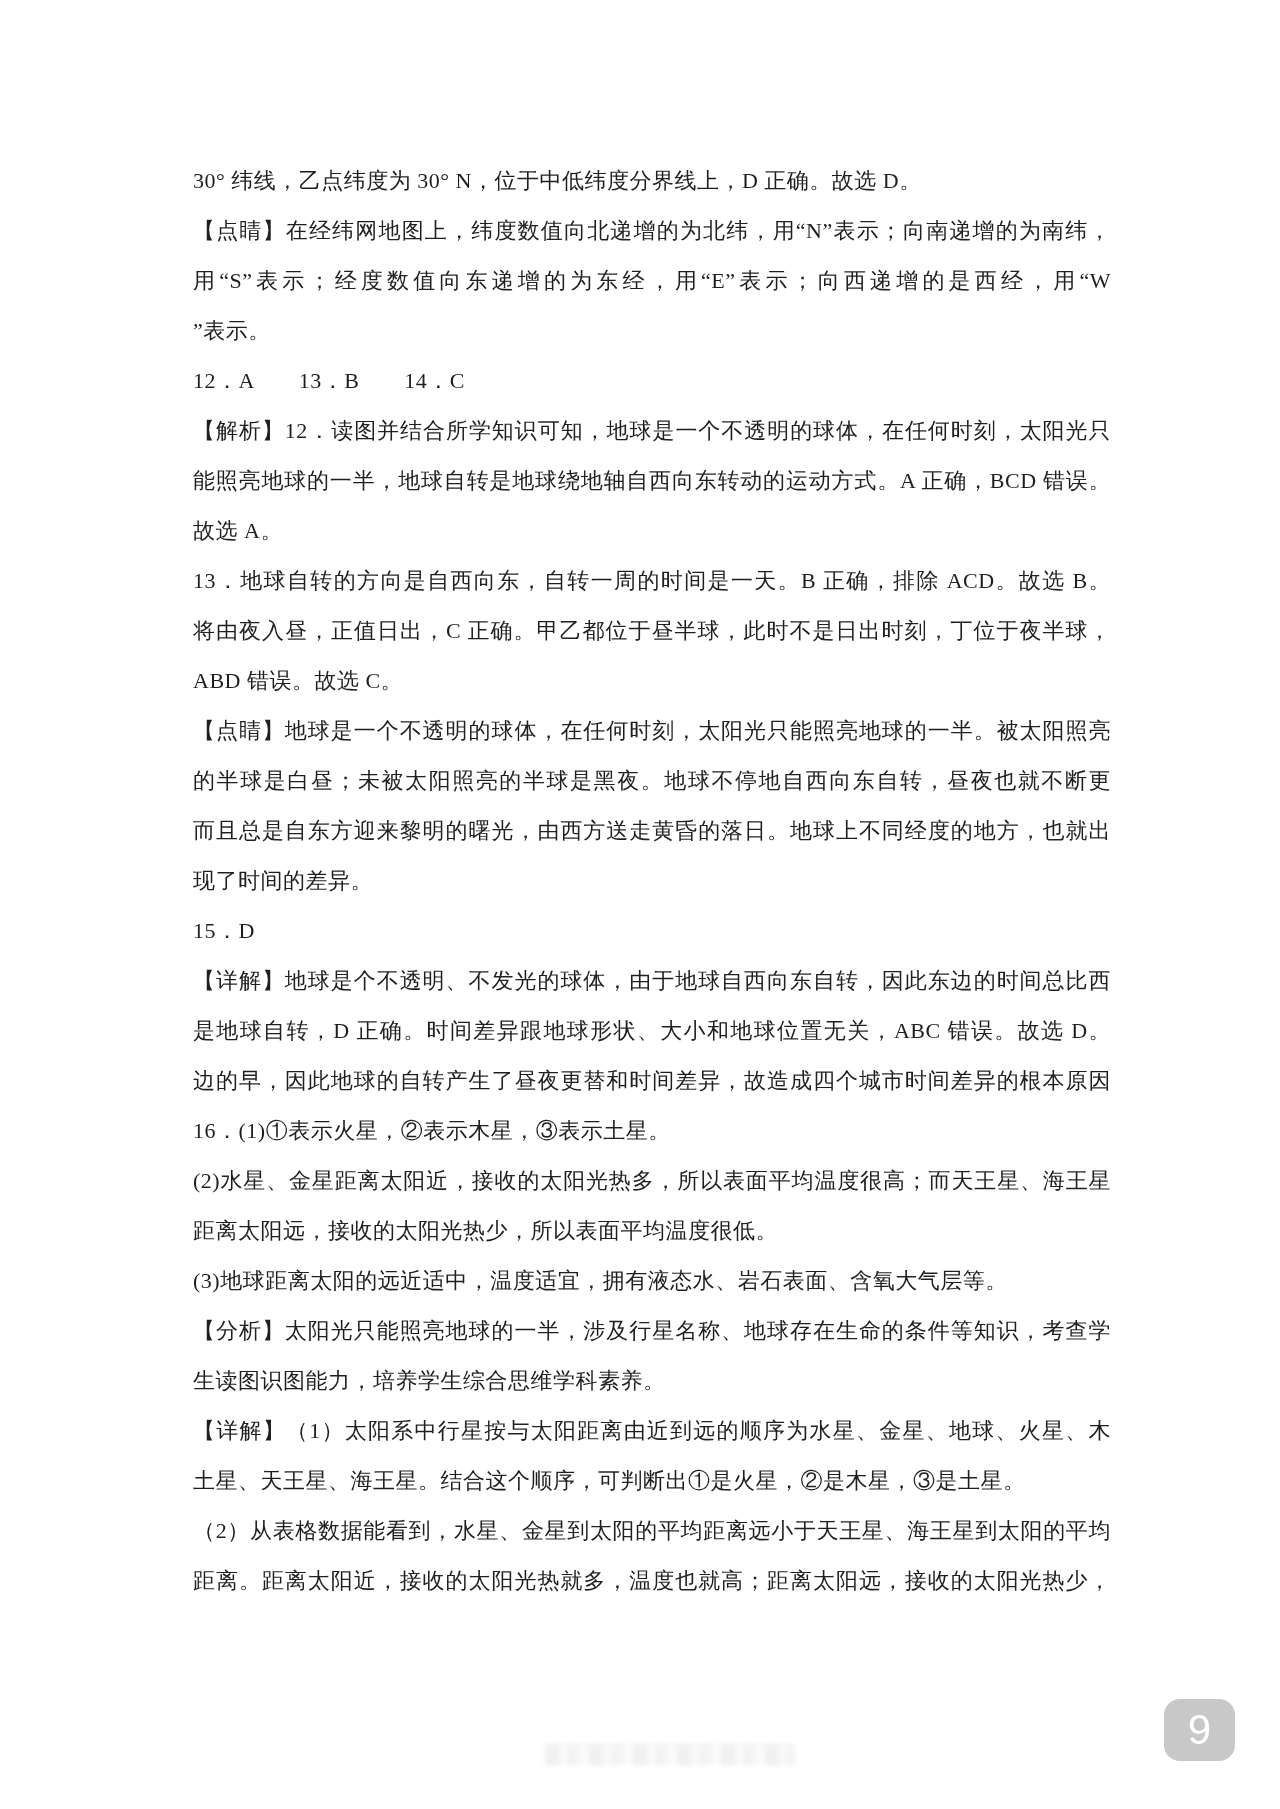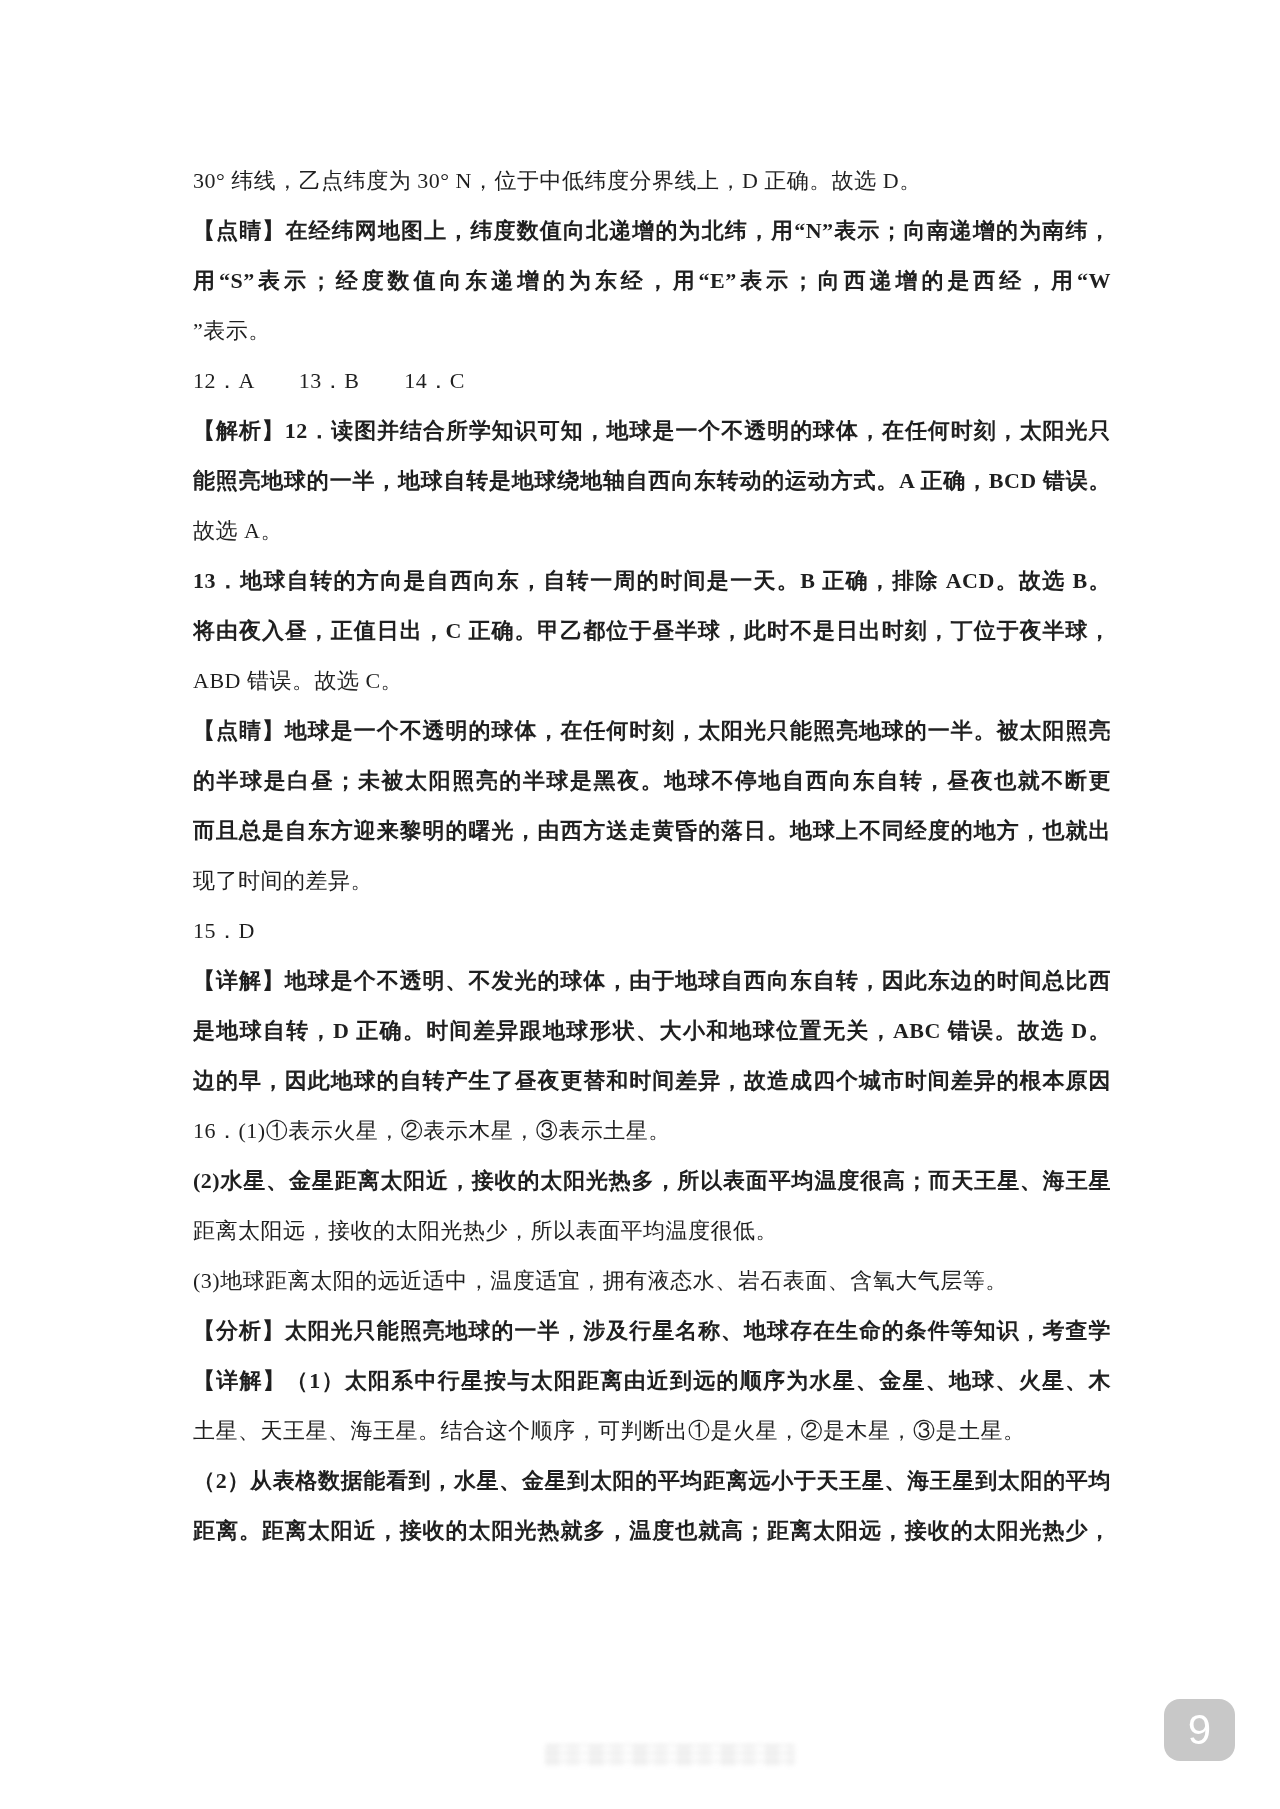--- a/index.html
+++ b/index.html
@@ -29,21 +29,20 @@
     white-space: nowrap;
     letter-spacing: 0.5px;
   }
   .line.justify {
     white-space: normal;
     text-align: justify;
     text-align-last: justify;
     text-justify: inter-character;
     overflow: hidden;
     max-height: 50px;
-    font-weight: bold;
   }
   
   .watermark {
     position: absolute;
     left: 545px;
     top: 1744px;
     width: 250px;
     height: 22px;
     background:
       repeating-linear-gradient(90deg,
@@ -100,20 +99,21 @@
       <div class="line">现了时间的差异。</div>
       <div class="line">15．D</div>
       <div class="line justify">【详解】地球是个不透明、不发光的球体，由于地球自西向东自转，因此东边的时间总比西</div>
       <div class="line justify">是地球自转，D 正确。时间差异跟地球形状、大小和地球位置无关，ABC 错误。故选 D。</div>
       <div class="line justify">边的早，因此地球的自转产生了昼夜更替和时间差异，故造成四个城市时间差异的根本原因</div>
       <div class="line">16．(1)①表示火星，②表示木星，③表示土星。</div>
       <div class="line justify">(2)水星、金星距离太阳近，接收的太阳光热多，所以表面平均温度很高；而天王星、海王星</div>
       <div class="line">距离太阳远，接收的太阳光热少，所以表面平均温度很低。</div>
       <div class="line">(3)地球距离太阳的远近适中，温度适宜，拥有液态水、岩石表面、含氧大气层等。</div>
       <div class="line justify">【分析】太阳光只能照亮地球的一半，涉及行星名称、地球存在生命的条件等知识，考查学</div>
+      <div class="line">生读图识图能力，培养学生综合思维学科素养。</div>
       <div class="line justify">【详解】（1）太阳系中行星按与太阳距离由近到远的顺序为水星、金星、地球、火星、木星、</div>
       <div class="line">土星、天王星、海王星。结合这个顺序，可判断出①是火星，②是木星，③是土星。</div>
       <div class="line justify">（2）从表格数据能看到，水星、金星到太阳的平均距离远小于天王星、海王星到太阳的平均</div>
       <div class="line justify">距离。距离太阳近，接收的太阳光热就多，温度也就高；距离太阳远，接收的太阳光热少，</div>
     </div>
   <div class="watermark"></div>
   <div class="page-badge" style="background: rgb(200, 200, 200);">
     <span>9</span>
   </div>
 </div>

